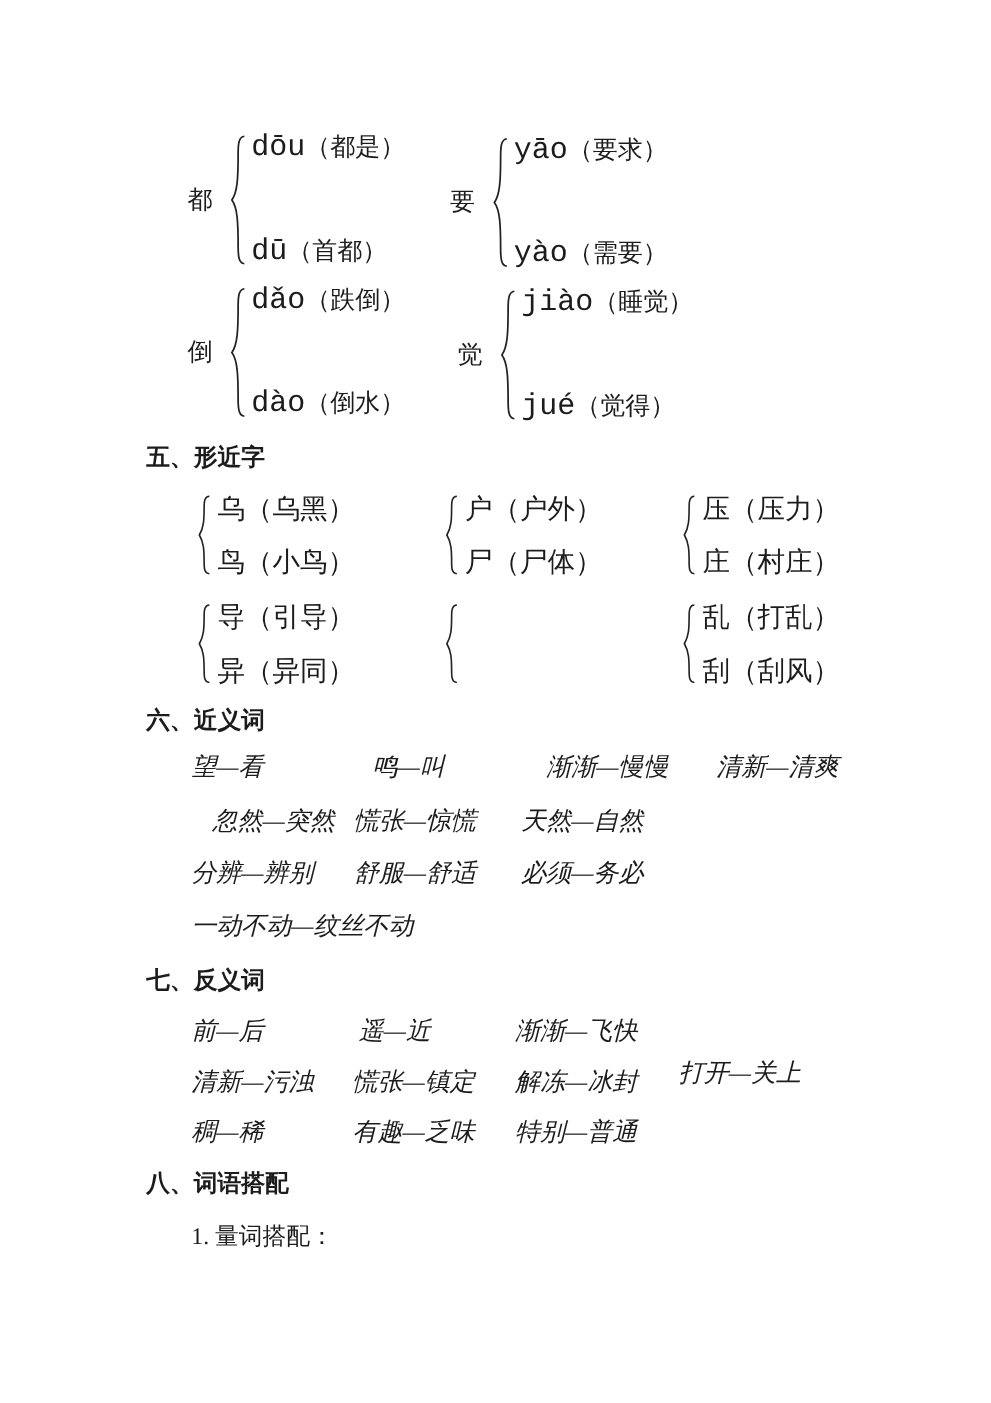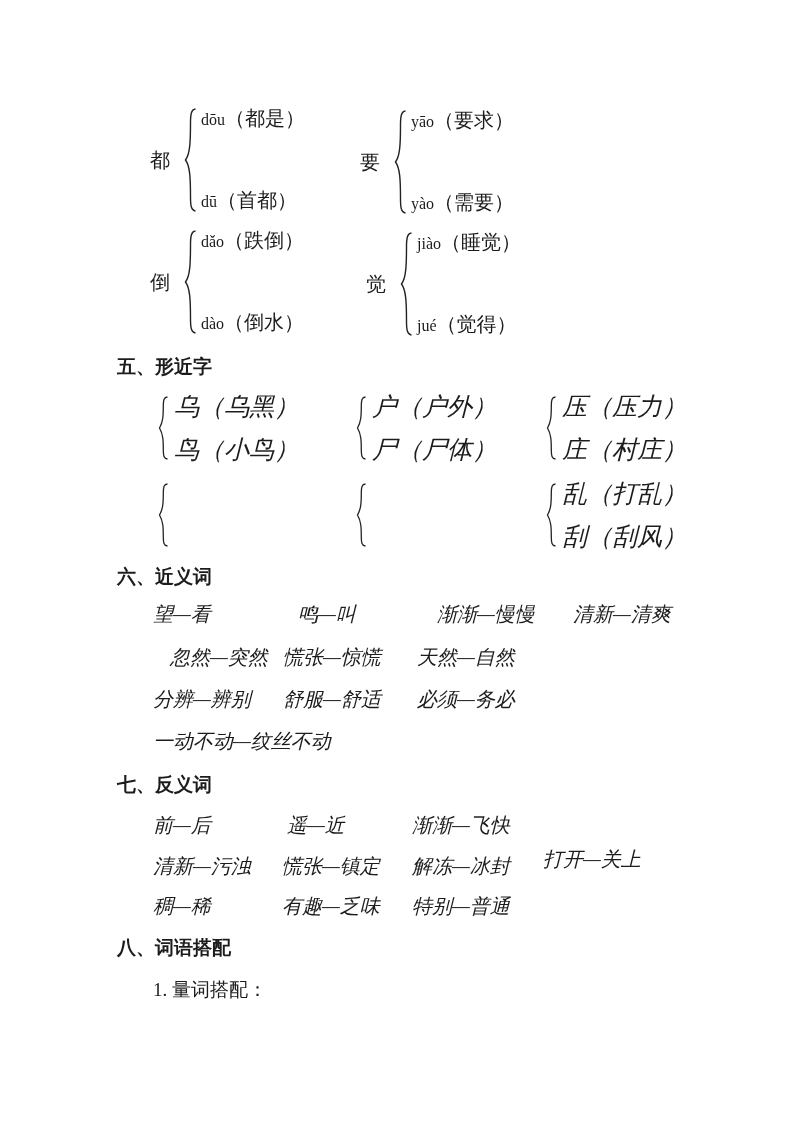--- a/index.html
+++ b/index.html
@@ -10,26 +10,26 @@
     color:#1c1c1c;
     font-family:"Liberation Serif","DejaVu Serif",serif;
     overflow:hidden;
   }
   
   .pg{position:absolute;display:flex;align-items:center;height:104px;}
   .pg-char{font-size:20px;line-height:21px;margin-right:14px;}
   .brace-tall{flex:0 0 auto;margin-right:4px;}
   .pg-entries{display:flex;flex-direction:column;justify-content:space-between;height:104px;}
   .pg-entry{font-size:20px;line-height:21px;white-space:nowrap;}
-  .py{font-family:Liberation Serif, serif;font-size:16px;}
+  .py{font-family:Liberation Mono, monospace;font-size:24px;}
   
   .sg{position:absolute;display:flex;align-items:center;height:64px;}
   .brace-small{flex:0 0 auto;margin-right:5px;}
   .sg-entries{display:flex;flex-direction:column;justify-content:space-between;height:64px;}
-  .sg-entry{font-size:25px;line-height:21px;white-space:nowrap;font-style:italic;}
+  .sg-entry{font-size:22px;line-height:21px;white-space:nowrap;}
   
   .sec{position:absolute;margin:0;font-size:19px;line-height:22px;font-weight:bold;white-space:nowrap;}
   
   .w{position:absolute;font-size:20px;line-height:21px;white-space:nowrap;font-style:italic;}
   .numitem{position:absolute;font-size:19px;line-height:21px;white-space:nowrap;}
   svg path{stroke:#222222;fill:none;}
 </style>
 </head>
 <body>
 
@@ -105,20 +105,24 @@
       </svg>
     <div class="sg-entries">
       <div class="sg-entry">压（压力）</div>
       <div class="sg-entry">庄（村庄）</div>
     </div>
   </div>
   <div class="sg" style="left:158px;top:483px;">
     <svg class="brace-small" width="11" height="64" viewBox="0 0 11 64">
         <path d="M 9.5 1 C 5.8 1.3 5.3 4.5 5.3 10 C 5.3 20 5 26 1.5 32 C 5 38 5.3 44 5.3 54 C 5.3 59.5 5.8 62.7 9.5 63" stroke-width="1.3"></path>
       </svg>
+    <div class="sg-entries">
+      <div class="sg-entry">导（引导）</div>
+      <div class="sg-entry">异（异同）</div>
+    </div>
   </div>
   <div class="sg" style="left:356px;top:483px;">
     <svg class="brace-small" width="11" height="64" viewBox="0 0 11 64">
         <path d="M 9.5 1 C 5.8 1.3 5.3 4.5 5.3 10 C 5.3 20 5 26 1.5 32 C 5 38 5.3 44 5.3 54 C 5.3 59.5 5.8 62.7 9.5 63" stroke-width="1.3"></path>
       </svg>
   </div>
   <div class="sg" style="left:546px;top:483px;">
     <svg class="brace-small" width="11" height="64" viewBox="0 0 11 64">
         <path d="M 9.5 1 C 5.8 1.3 5.3 4.5 5.3 10 C 5.3 20 5 26 1.5 32 C 5 38 5.3 44 5.3 54 C 5.3 59.5 5.8 62.7 9.5 63" stroke-width="1.3"></path>
       </svg>

